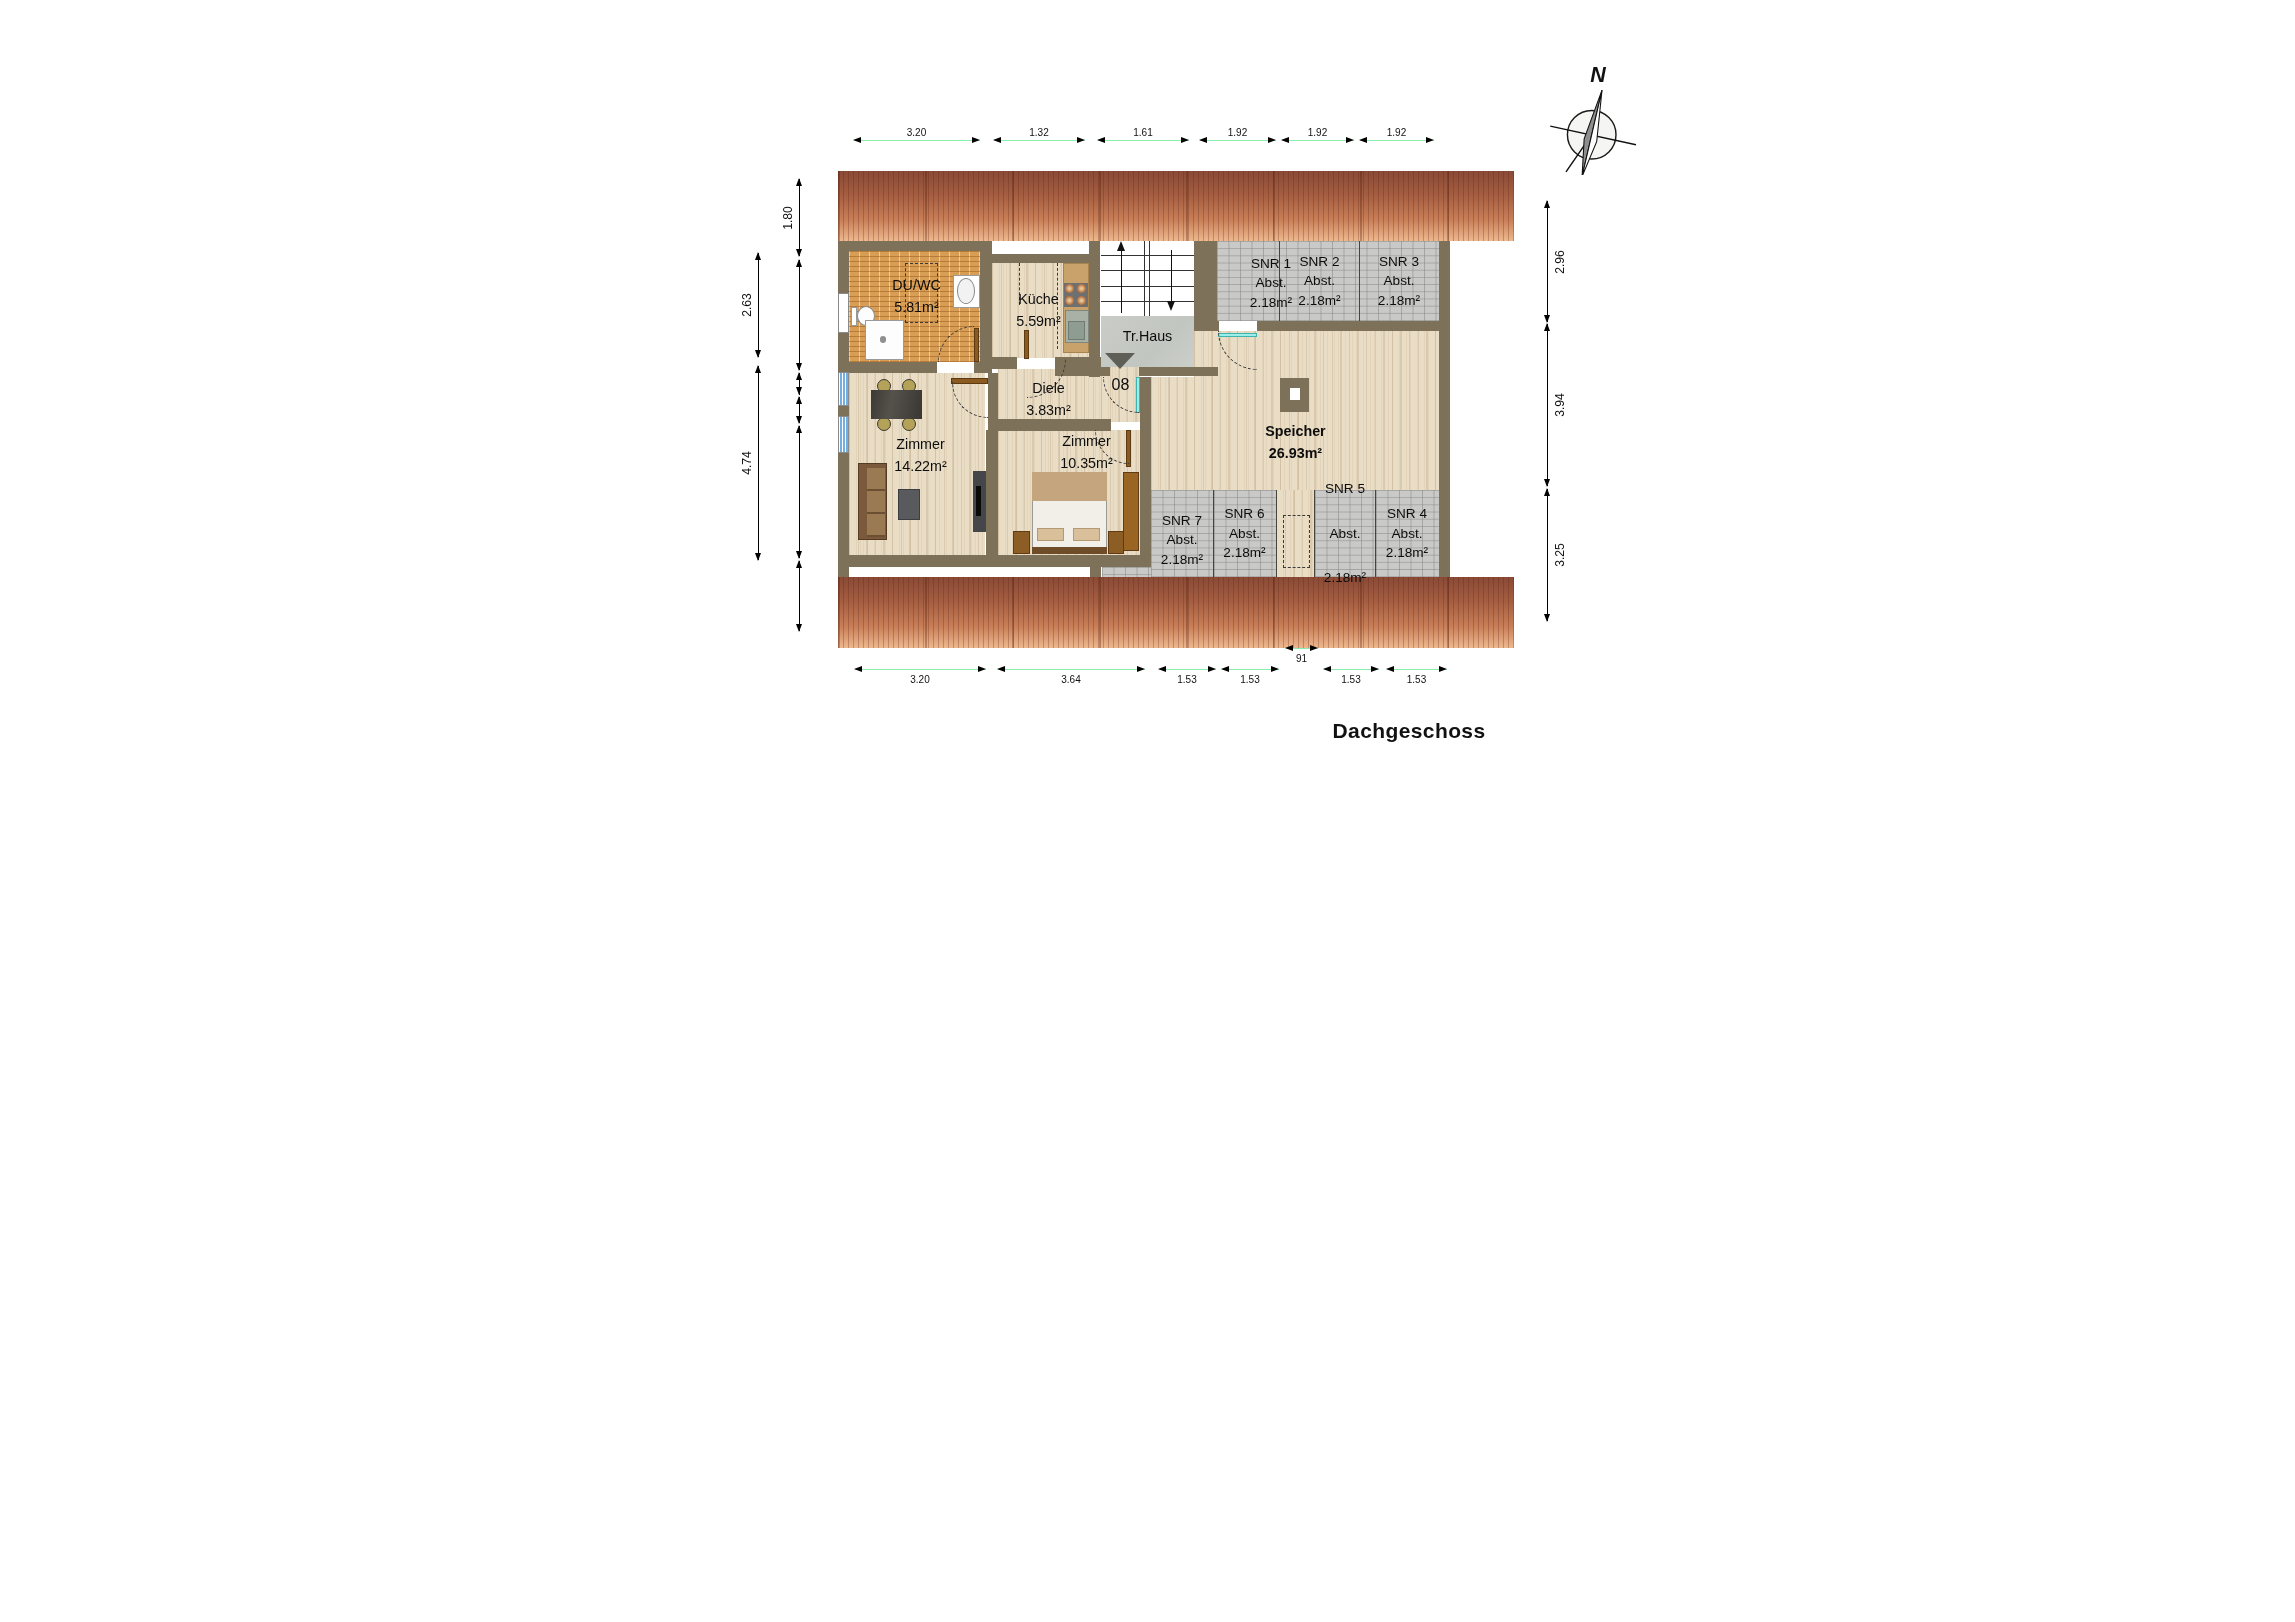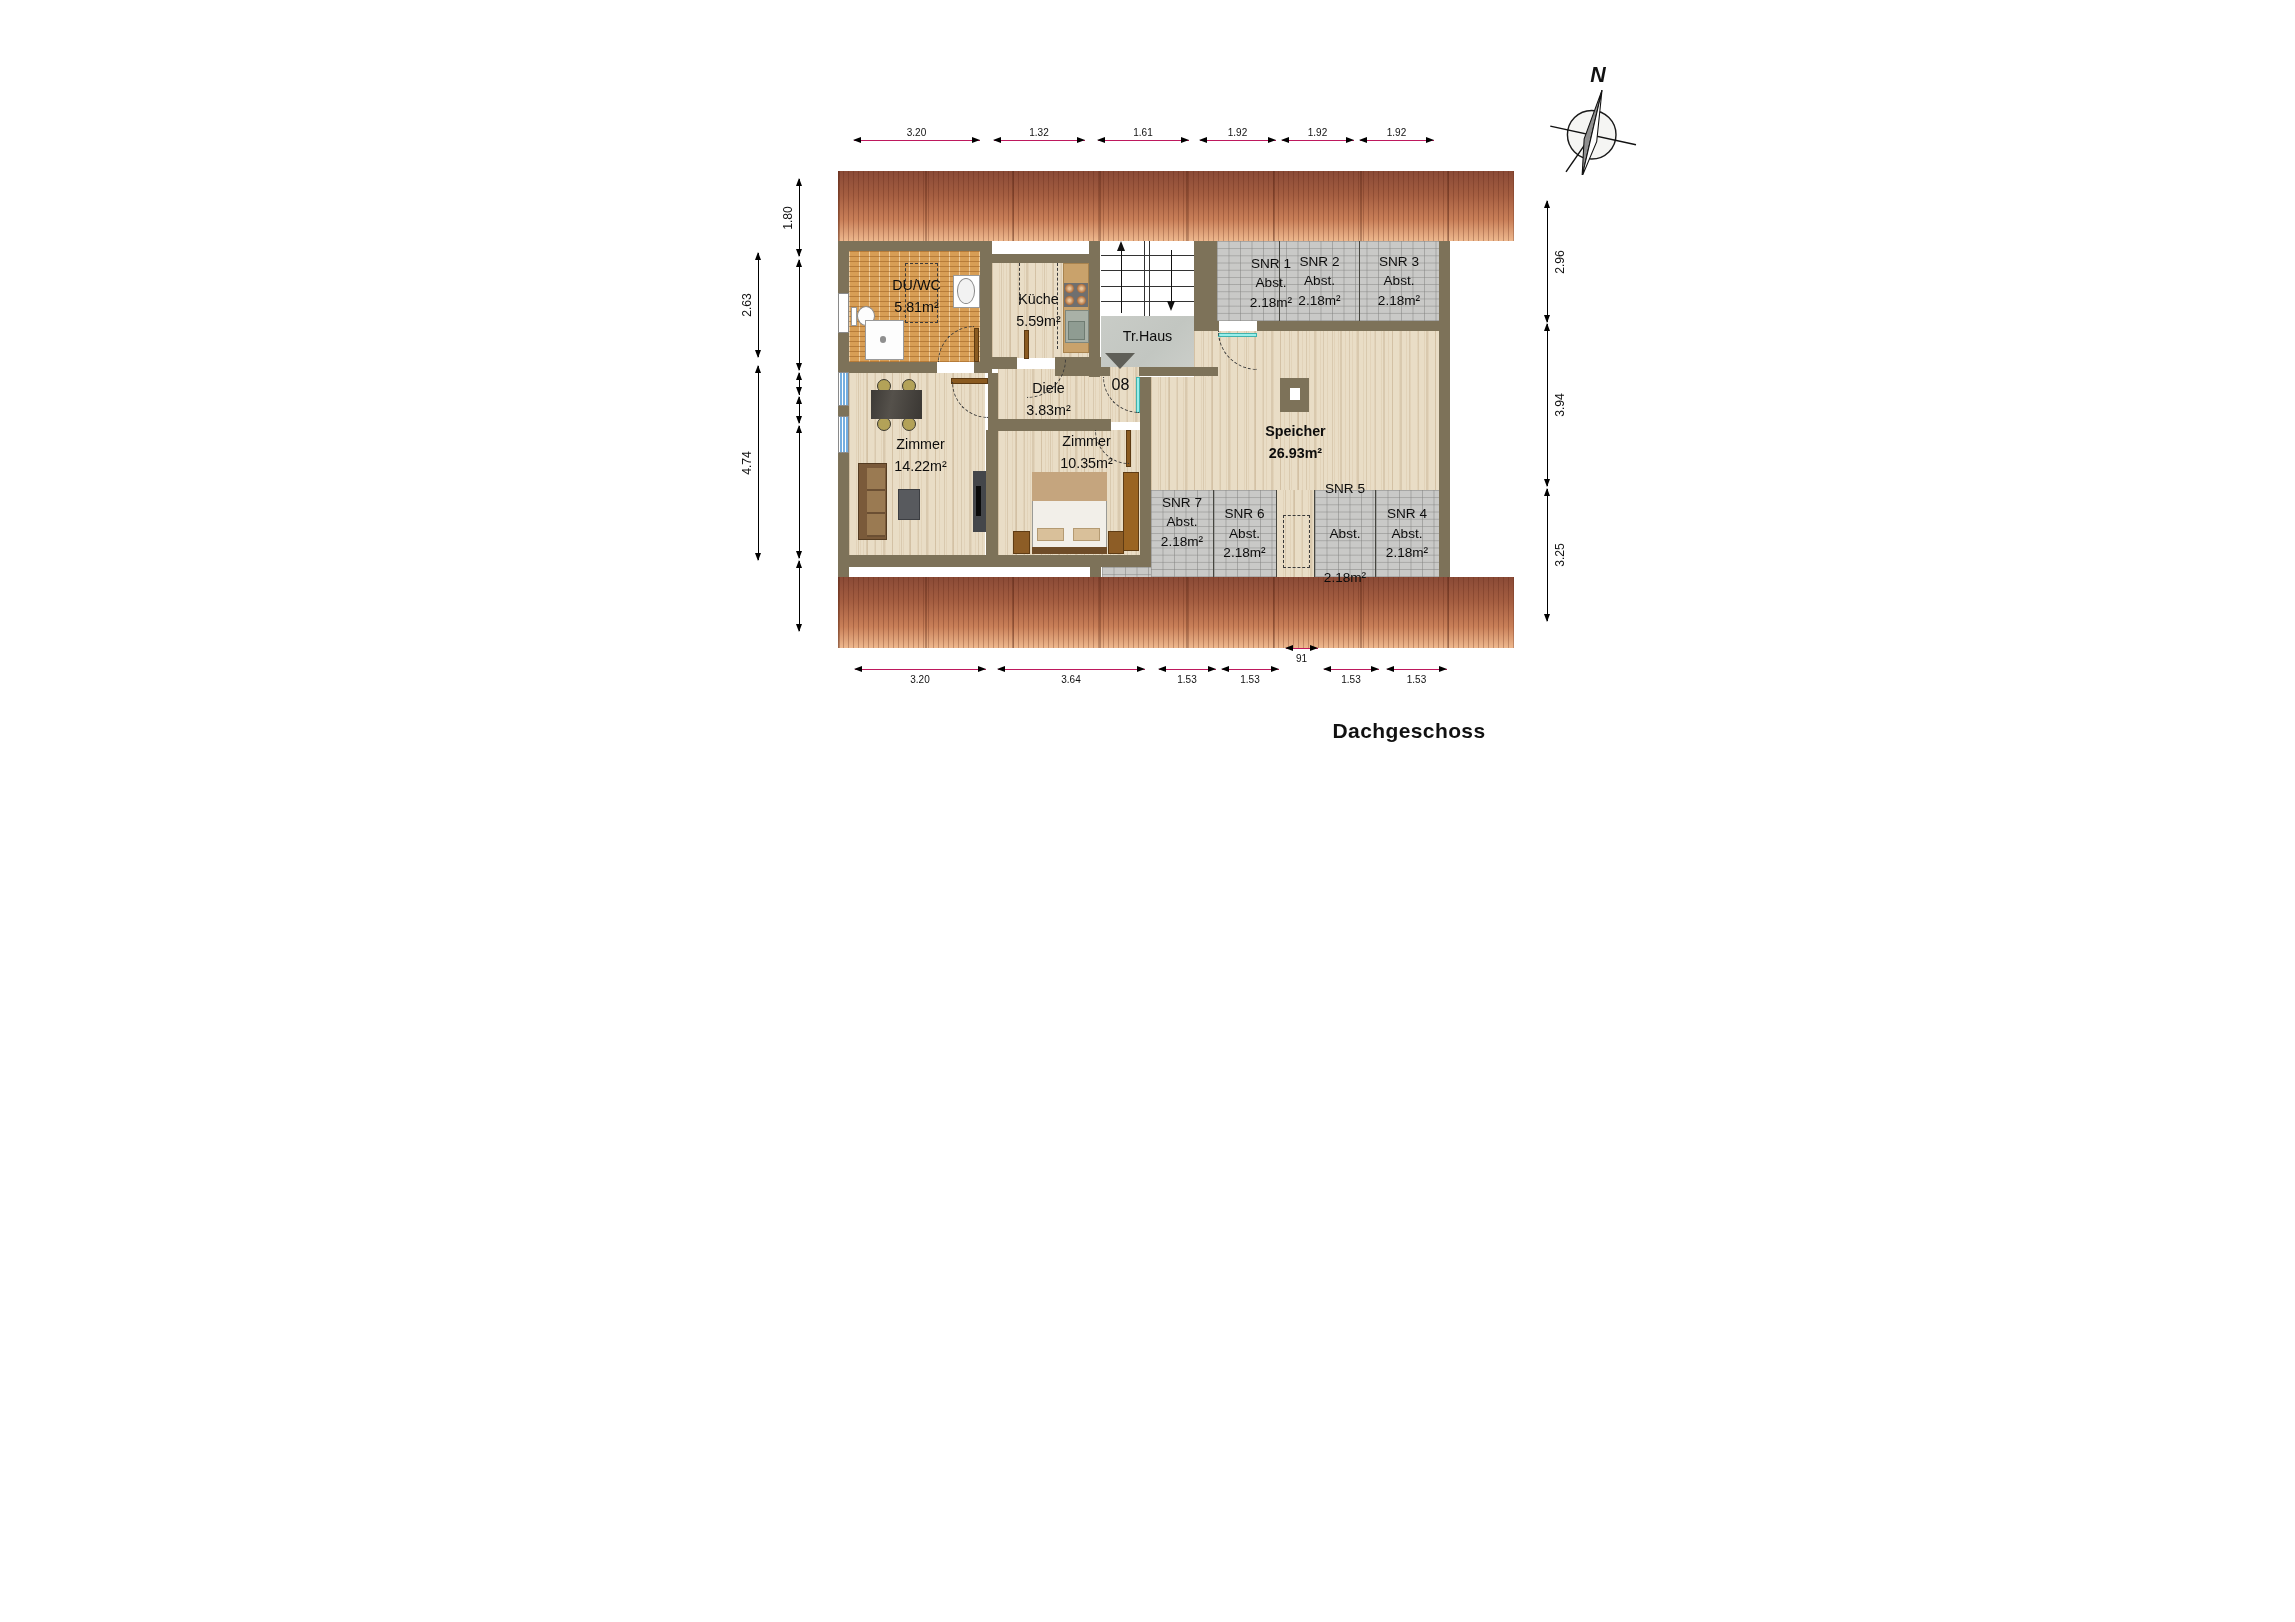--- a/index.html
+++ b/index.html
@@ -22,21 +22,21 @@
     background-size:10px 5px;}
   .tileg{background-color:#c9c9c7;background-image:
     linear-gradient(rgba(128,128,126,.5) 0.7px, rgba(0,0,0,0) 0.7px),
     linear-gradient(90deg, rgba(128,128,126,.5) 0.7px, rgba(0,0,0,0) 0.7px);
     background-size:11.5px 7.2px;}
   .landing{background:linear-gradient(135deg,#c9ccc7 0%,#c2c6c1 60%,#cbcec9 100%);}
   
   .rlabel{position:absolute;transform:translate(-50%,-50%);text-align:center;font-size:14.3px;line-height:22px;white-space:nowrap;color:#0d0d0d;}
   .snrcell{position:absolute;display:flex;flex-direction:column;align-items:center;justify-content:center;font-size:13.6px;line-height:19.4px;color:#0d0d0d;}
   
-  .dimh{position:absolute;height:1.4px;background:#be185d;font-size:10px;}
+  .dimh{position:absolute;height:1.4px;background:#86efac;font-size:10px;}
   .dimh::before,.dimh::after{content:"";position:absolute;top:-2.9px;width:0;height:0;border-top:3.6px solid transparent;border-bottom:3.6px solid transparent;}
   .dimh::before{left:-0.7px;border-right:8.6px solid #000;}
   .dimh::after{right:-0.7px;border-left:8.6px solid #000;}
   .dimh .lab{position:absolute;left:50%;bottom:3.6px;transform:translateX(-50%);white-space:nowrap;}
   .dimh.below .lab{bottom:auto;top:5px;}
   .dimv{position:absolute;width:1.4px;background:#000;font-size:12.2px;}
   .dimv::before,.dimv::after{content:"";position:absolute;left:-2.9px;width:0;height:0;border-left:3.6px solid transparent;border-right:3.6px solid transparent;}
   .dimv::before{top:-0.7px;border-bottom:8.6px solid #000;}
   .dimv::after{bottom:-0.7px;border-top:8.6px solid #000;}
   .dimv .lab{position:absolute;top:50%;right:5px;transform:translateY(-50%) rotate(180deg);writing-mode:vertical-rl;white-space:nowrap;}
@@ -230,21 +230,21 @@
   <div class="snrcell" style="left:707px;top:241px;width:78px;height:80px;">
     <span>SNR 2</span>
     <span>Abst.</span>
     <span>2.18m²</span>
   </div>
   <div class="snrcell" style="left:786px;top:241px;width:79px;height:80px;">
     <span>SNR 3</span>
     <span>Abst.</span>
     <span>2.18m²</span>
   </div>
-  <div class="snrcell" style="left:577px;top:470px;width:63px;height:104px;">
+  <div class="snrcell" style="left:577px;top:488px;width:63px;height:104px;">
     <span>SNR 7</span>
     <span>Abst.</span>
     <span>2.18m²</span>
   </div>
   <div class="snrcell" style="left:640px;top:490px;width:62px;height:87px;">
     <span>SNR 6</span>
     <span>Abst.</span>
     <span>2.18m²</span>
   </div>
   <div class="snrcell" style="left:741px;top:490px;width:61px;height:87px;gap:25px;">

